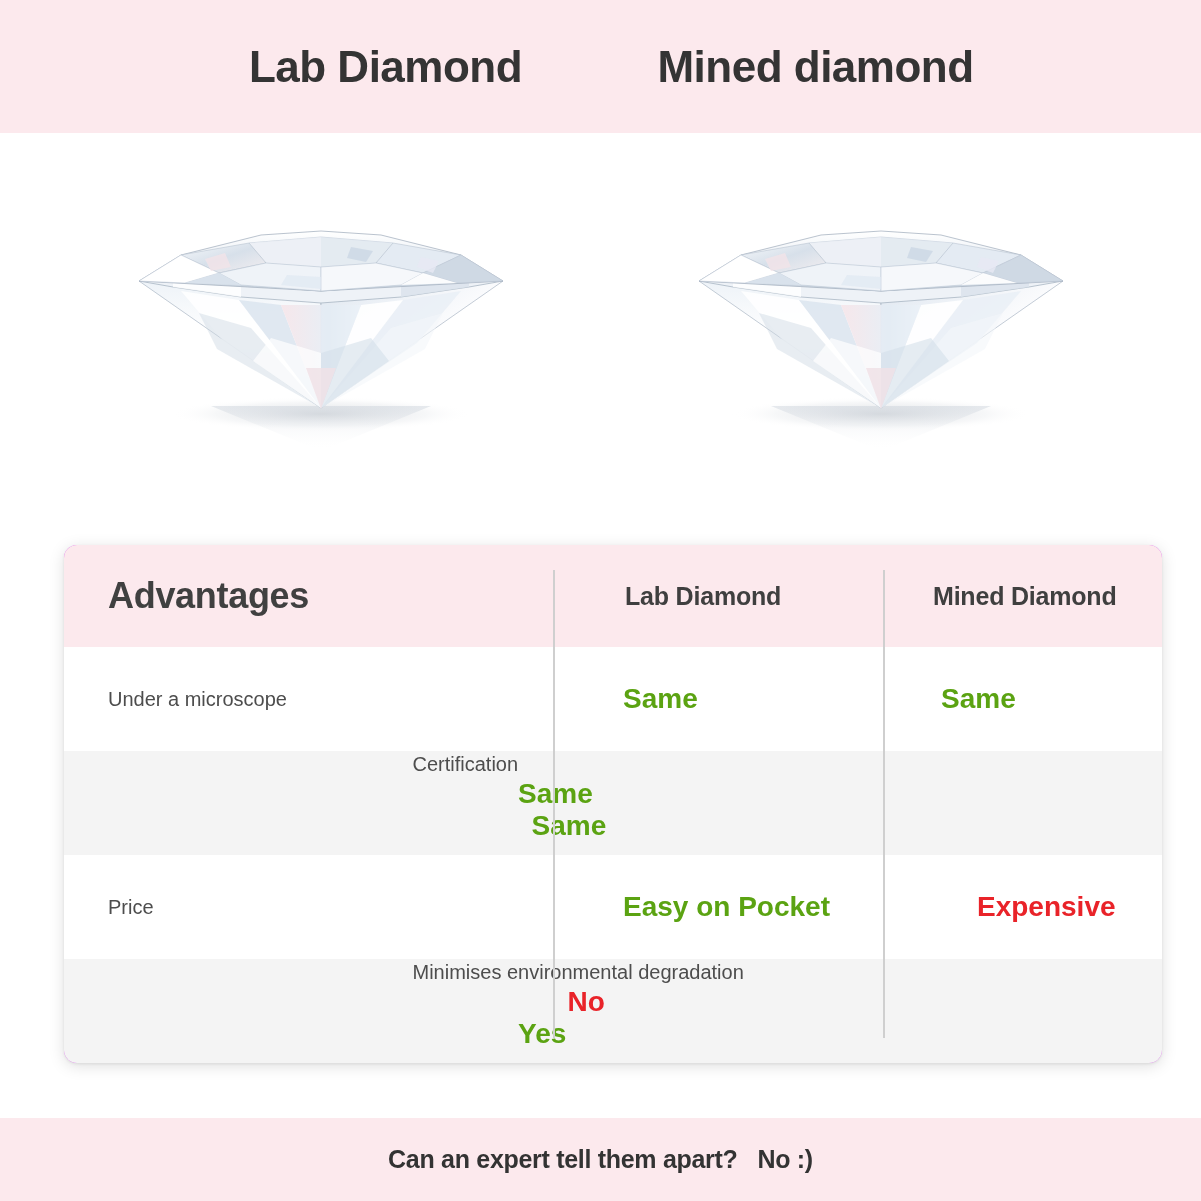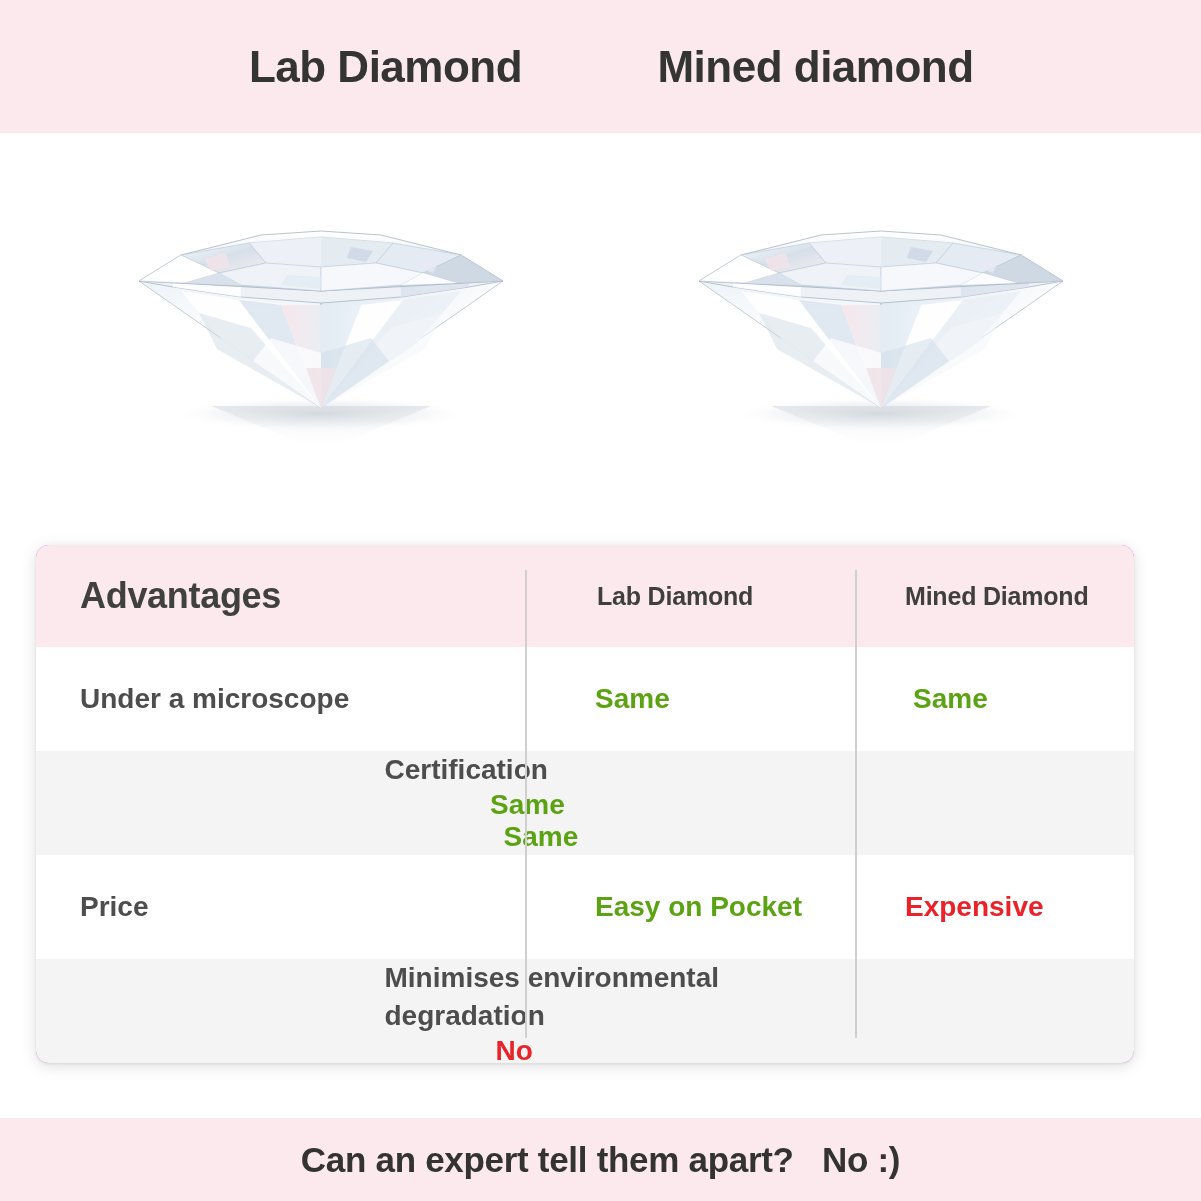--- a/index.html
+++ b/index.html
@@ -84,21 +84,21 @@
     display: flex;
     align-items: flex-start;
     justify-content: center;
     padding-top: 30px;
   }
   .diamond-svg { display: block; }
 
   
   .card {
     position: absolute;
-    left: 36px;
+    left: 64px;
     top: 545px;
     width: 1098px;
     height: 518px;
     background: #d946ef;
     border-radius: 13px;
     box-shadow: 0 3px 16px rgba(0,0,0,0.13), 0 1px 3px rgba(0,0,0,0.08);
     overflow: hidden;
   }
 
   .card-inner { position: relative; width: 100%; height: 100%; }
@@ -148,47 +148,47 @@
     font-size: 25px;
     font-weight: bold;
     color: #3f3f3f;
     letter-spacing: -0.2px;
     white-space: nowrap;
   }
   .head-sub.c1 { padding-left: 10px; }
   .head-sub.c2 { padding-left: 0px; }
 
   .label-text {
-    font-size: 28px;
-    font-weight: bold;
+    font-size: 20px;
+    font-weight: normal;
     color: #4d4d4d;
     line-height: 1.35;
   }
   .val-text {
     font-size: 28px;
     font-weight: bold;
     white-space: nowrap;
   }
   .val-green { color: #5ba312; margin-left: 8px; }
-  .val-red   { color: #e92329; }
+  .val-red   { color: #e92329; margin-left: 44px; }
 
   
   .footer-band {
     position: absolute;
     left: 0;
     top: 1118px;
     width: 1201px;
     height: 83px;
     background: #fce9ed;
     display: flex;
     align-items: center;
     justify-content: center;
   }
   .footer-text {
-    font-size: 35px;
+    font-size: 25px;
     font-weight: bold;
     color: #333333;
     letter-spacing: -0.3px;
     white-space: pre;
   }
 </style>
 </head>
 <body>
 
 <div class="header-band">

